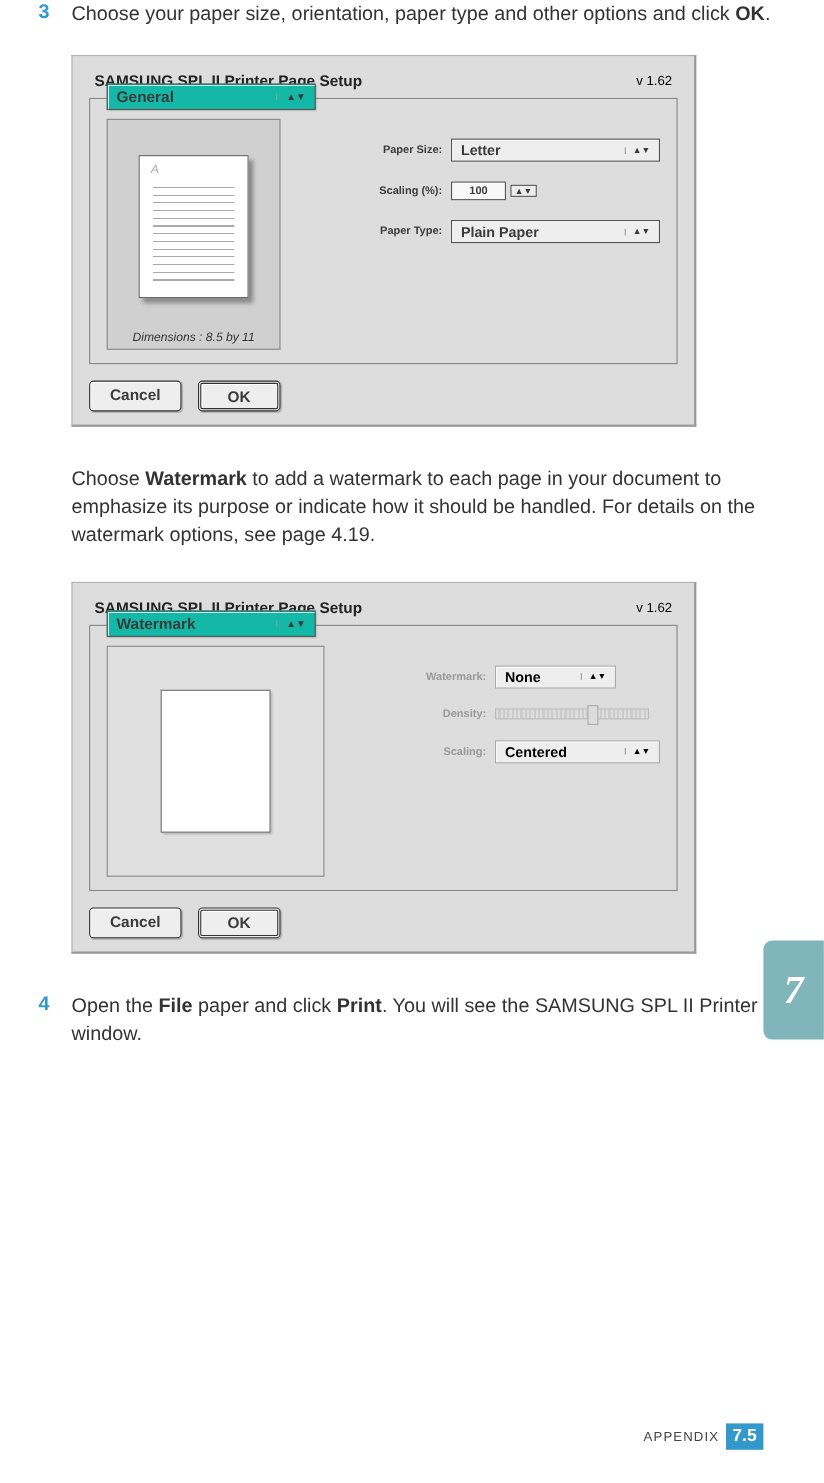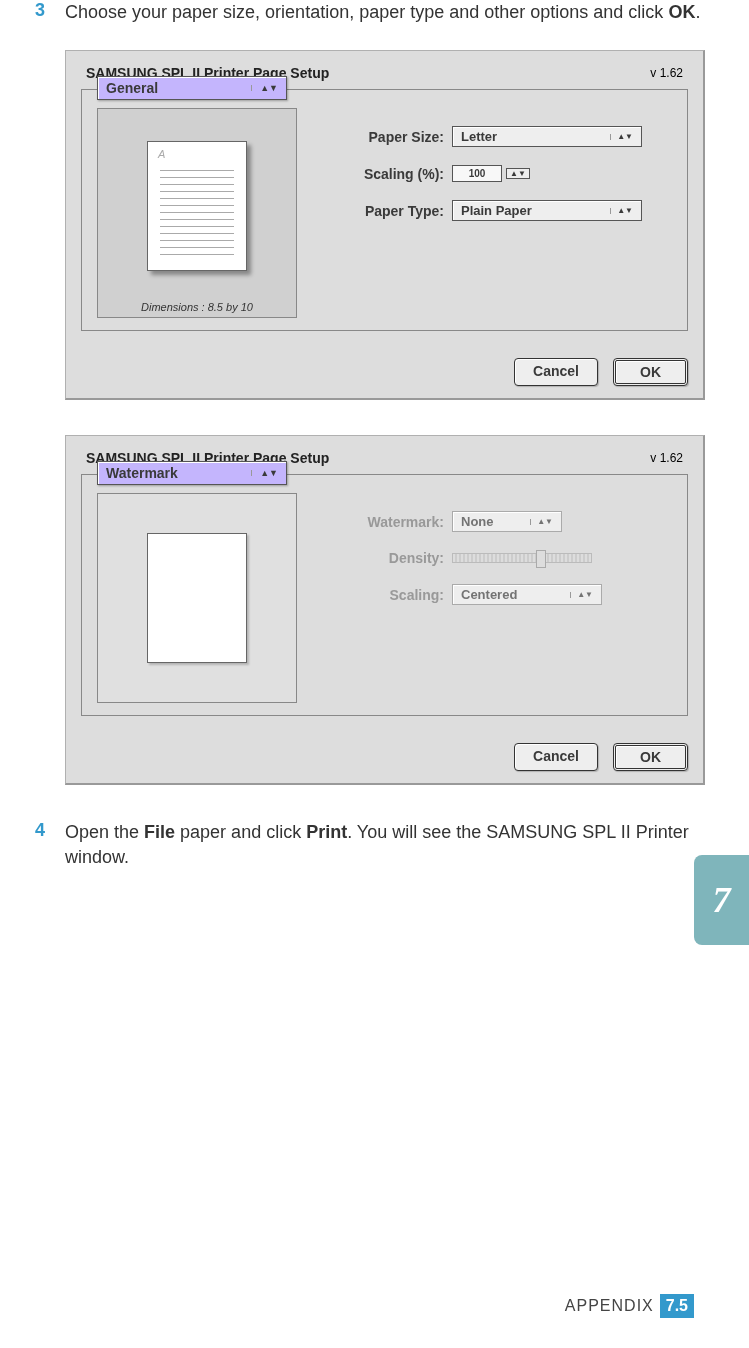--- a/index.html
+++ b/index.html
@@ -31,21 +31,21 @@
       color: #333;
     }
     .dialog {
       margin-left: 30px;
       margin-bottom: 35px;
       background: #dddddd;
       border: 1px solid #b0b0b0;
       border-right: 2px solid #999;
       border-bottom: 2px solid #999;
       padding: 12px 15px 12px 15px;
-      width: 640px;
+      width: 568px;
       position: relative;
     }
     .dialog-title-row {
       display: flex;
       justify-content: space-between;
       align-items: center;
       padding: 2px 5px 8px 5px;
     }
     .dialog-title {
       font-family: "Arial Black", Arial, sans-serif;
@@ -60,21 +60,21 @@
     .dialog-body {
       border: 1px solid #888;
       background: #dddddd;
       padding: 18px 15px 12px 15px;
       position: relative;
     }
     .tab-select {
       position: absolute;
       top: -14px;
       left: 15px;
-      background: #c4b5fd;
+      background: #14b8a6;
       border: 1px solid #555;
       box-shadow: 1px 1px 0 #fff inset, 1px 1px 2px rgba(0,0,0,0.3);
       padding: 3px 8px;
       display: flex;
       align-items: center;
       font-weight: bold;
       font-size: 14px;
       width: 190px;
       justify-content: space-between;
     }
@@ -145,70 +145,70 @@
     .field-row {
       display: flex;
       align-items: center;
       margin-bottom: 18px;
       justify-content: flex-start;
     }
     .field-label {
       width: 135px;
       text-align: right;
       font-weight: bold;
-      font-size: 14px;
+      font-size: 10px;
       padding-right: 8px;
     }
     .field-label.disabled { color: #999; font-weight: bold;}
     .dropdown {
       background: #eee;
       border: 1px solid #555;
       box-shadow: 1px 1px 0 #fff inset;
       padding: 2px 8px;
       display: flex;
       align-items: center;
       justify-content: space-between;
       font-weight: bold;
       font-size: 13px;
       width: 190px;
     }
-    .dropdown.disabled { color:#737373; border-color:#aaa;}
+    .dropdown.disabled { color:#000000; border-color:#aaa;}
     .dd-arrows { display:inline-flex; flex-direction:column; line-height:6px; font-size:8px; border-left:1px solid #999; padding-left:6px; margin-left:6px;}
     .numbox { width:50px; text-align:center; background:#f8f8f8; border:1px solid #555; padding:2px 4px; font-weight:bold; font-size:10px;}
     .stepper { border:1px solid #555; background:#eee; padding:1px 3px; margin-left:4px; display:inline-flex; flex-direction:column; line-height:7px; font-size:8px;}
     .orient-btn {
       width: 42px; height: 42px; border:1px solid #555; background:#eee; display:inline-flex; align-items:center; justify-content:center; margin-right:6px;
       box-shadow: 1px 1px 0 #fff inset;
     }
     .orient-btn.selected { background:#d0d0d0; box-shadow: inset 1px 1px 2px rgba(0,0,0,0.3);}
     .orient-icon-portrait { width:16px; height:22px; border:1px solid #333; background:#fff; position:relative;}
     .orient-icon-portrait::after { content:""; position:absolute; width:6px; height:6px; border-radius:50%; background:#555; top:2px; left:5px;}
     .orient-icon-landscape { width:22px; height:16px; border:1px solid #333; background:#fff; position:relative;}
     .orient-icon-landscape::after { content:""; position:absolute; width:6px; height:6px; border-radius:50%; background:#555; top:5px; left:2px;}
     .slider-track { width:140px; height:10px; border:1px solid #bbb; background:repeating-linear-gradient(90deg,#ddd,#ddd 2px,#ccc 2px,#ccc 4px); position:relative;}
     .slider-thumb { position:absolute; top:-4px; left:60%; width:10px; height:18px; background:#ddd; border:1px solid #aaa;}
     .buttons-row {
-      display:flex; justify-content:flex-end; gap:15px; margin-top:27px;
+      display:flex; gap:15px; margin-top:15px;
     }
     .btn {
       border:1px solid #333; background:#eee; padding:4px 18px; font-weight:bold; font-size:14px; border-radius:4px;
       box-shadow: 1px 1px 0 #fff inset, 1px 1px 1px rgba(0,0,0,0.2);
     }
     .btn.ok { border:3px double #333; padding:3px 24px;}
     .side-tab {
       position:absolute; right:0; top:855px; width:55px; height:90px;
       background:#7fb5bb; border-top-left-radius:8px; border-bottom-left-radius:8px;
       display:flex; align-items:center; justify-content:center;
       color:#fff; font-size:36px; font-weight:bold; font-style:italic;
       font-family: Georgia, serif;
     }
     .footer {
       position:absolute; bottom:30px; right:55px; display:flex; align-items:center; gap:6px;
     }
-    .footer-appendix { font-size:16px; letter-spacing:1px; color:#444; font-variant: small-caps;}
+    .footer-appendix { font-size:12px; letter-spacing:1px; color:#444; font-variant: small-caps;}
     .footer-box { background:#3399cc; color:#fff; padding:3px 6px; font-weight:bold; font-size:16px;}
     .footer-box .pg { color:#fff;}
   </style>
 </head>
 <body>
 
 <div class="page">
 
   <div class="step">
     <div class="step-num">3</div>
@@ -225,21 +225,21 @@
     <div class="dialog-body">
       <div class="tab-select">
         <span>General</span>
         <span class="tab-arrows">▲▼</span>
       </div>
       <div class="content-row">
         <div class="preview-frame">
           <div class="page-icon">
               <span class="letter">A</span>
             </div>
-          <div class="dims">Dimensions : 8.5 by 10</div>
+          <div class="dims">Dimensions : 8.5 by 11</div>
         </div>
         <div class="fields">
           <div class="field-row">
             <div class="field-label">Paper Size:</div>
             <div class="dropdown">
               <span>Letter</span>
               <span class="dd-arrows">▲▼</span>
             </div>
           </div>
           <div class="field-row">
@@ -256,20 +256,26 @@
           </div>
         </div>
       </div>
     </div>
     <div class="buttons-row">
       <div class="btn">Cancel</div>
       <div class="btn ok">OK</div>
     </div>
   </div>
 
+  <div class="step" style="margin-bottom:30px;">
+    <div class="step-num"></div>
+    <div class="step-text">
+      <span>Choose </span><b>Watermark</b><span> to add a watermark to each page in your document to emphasize its purpose or indicate how it should be handled. For details on the watermark options, see page 4.19.</span>
+    </div>
+  </div>
 
   <div class="dialog">
     <div class="dialog-title-row">
       <div class="dialog-title">SAMSUNG SPL II Printer Page Setup</div>
       <div class="version">v 1.62</div>
     </div>
     <div class="dialog-body">
       <div class="tab-select">
         <span>Watermark</span>
         <span class="tab-arrows">▲▼</span>

